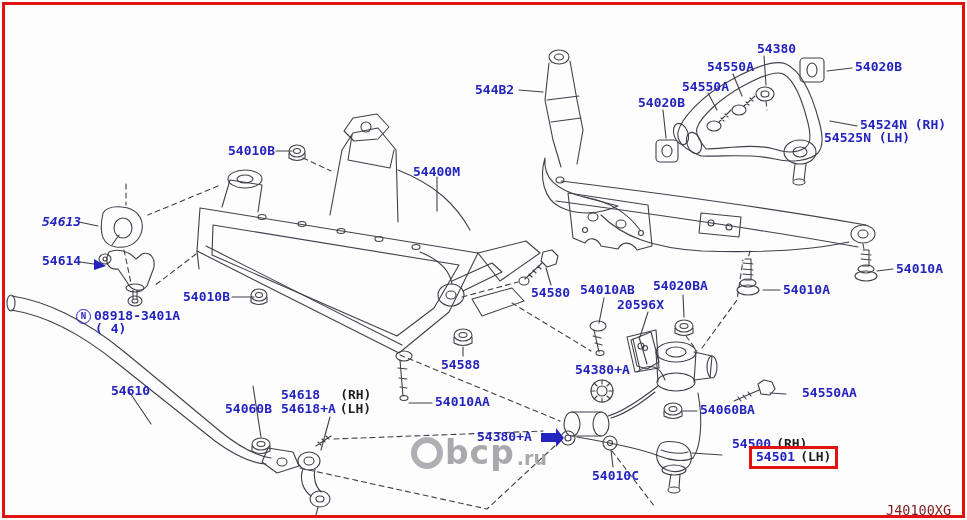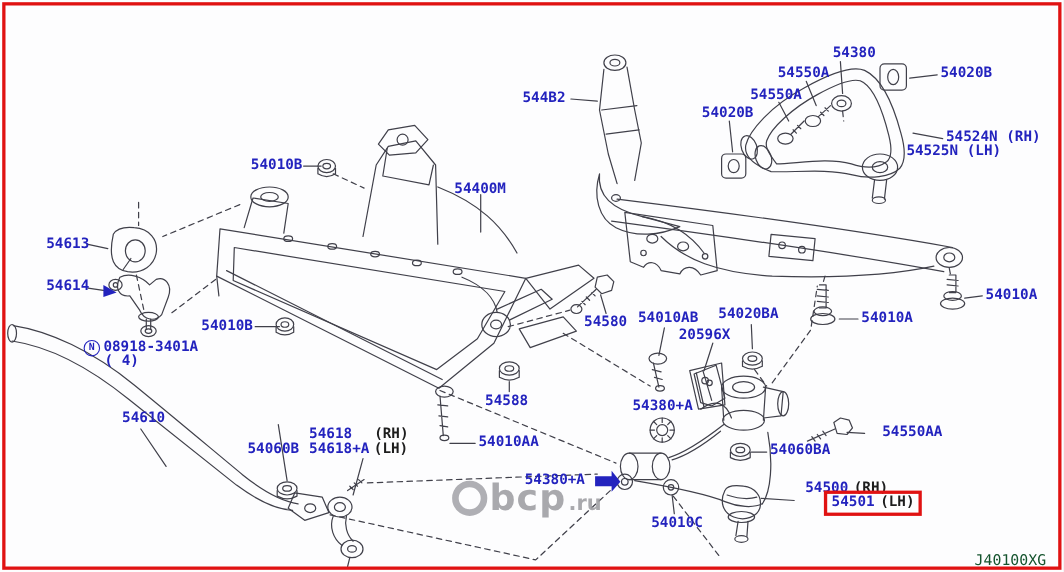--- a/index.html
+++ b/index.html
@@ -22,21 +22,21 @@
   .ncircle{width:13px;height:13px;border:1.5px solid var(--blue);border-radius:50%;
            font-size:9px;line-height:12px;text-align:center;margin-right:3px;
            color:var(--blue);font-weight:700;align-self:center;flex:0 0 auto;}
   .boxed{border:3px solid var(--red);padding:1px 4px 2px;transform:translate(-8px,-5px);}
   .wm{position:absolute;left:411px;top:437px;display:flex;align-items:center;
       color:#9b9ba0;opacity:.85;z-index:20;font-family:"DejaVu Sans","Liberation Sans",sans-serif;}
   .wm-ring{width:20px;height:20px;border:6px solid #a2a2a8;border-radius:50%;margin-right:2px;flex:0 0 auto;}
   .wm-main{font-size:33px;font-weight:700;letter-spacing:1px;line-height:30px;}
   .wm-suf{font-size:19px;font-weight:700;margin-left:2px;align-self:flex-end;line-height:22px;}
   .dcode{position:absolute;left:886px;top:502px;font:400 13.5px "DejaVu Sans Mono",monospace;
-         color:#14532d;z-index:40;}
+         color:#7f1d1d;z-index:40;text-decoration:underline;}
 </style>
 </head>
 <body>
 
 <div class="stage">
 
   <svg class="draw" width="967" height="520" viewBox="0 0 967 520">
 
     <g>
       <path d="M200,208 L478,253 L449,312 L399,353 L197,251 Z"></path>
@@ -301,31 +301,31 @@
       <div class="plabel" style="left: 228px; top: 144px;"><span class="pnum">54010B</span></div>
       <div class="plabel" style="left: 413px; top: 165px;"><span class="pnum">54400M</span></div>
       <div class="plabel" style="left: 475px; top: 83px; align-items: flex-end;"><span class="pnum">544B2</span></div>
       <div class="plabel" style="left: 638px; top: 96px;"><span class="pnum">54020B</span></div>
       <div class="plabel" style="left: 707px; top: 60px;"><span class="pnum">54550A</span></div>
       <div class="plabel" style="left: 682px; top: 80px;"><span class="pnum">54550A</span></div>
       <div class="plabel" style="left: 740px; top: 42px; margin-left: 17px;"><span class="pnum">54380</span></div>
       <div class="plabel" style="left: 855px; top: 60px;"><span class="pnum">54020B</span></div>
       <div class="plabel" style="left: 860px; top: 118px;"><span class="pnum">54524N (RH)</span></div>
       <div class="plabel" style="left: 824px; top: 131px;"><span class="pnum">54525N (LH)</span></div>
-      <div class="plabel" style="left: 42px; top: 215px;"><span class="pnum">54613</span></div>
+      <div class="plabel" style="left: 42px; top: 215px; font-style: italic;"><span class="pnum">54613</span></div>
       <div class="plabel" style="left: 42px; top: 254px;"><span class="pnum">54614</span></div>
       <div class="plabel" style="left: 183px; top: 290px;"><span class="pnum">54010B</span></div>
       <div class="plabel" style="left: 76px; top: 309px;"><span class="ncircle">N</span><span class="pnum">08918-3401A</span><div class="psub">( 4)</div></div>
       <div class="plabel" style="left: 531px; top: 286px;"><span class="pnum">54580</span></div>
       <div class="plabel" style="left: 580px; top: 283px;"><span class="pnum">54010AB</span></div>
       <div class="plabel" style="left: 617px; top: 298px;"><span class="pnum">20596X</span></div>
       <div class="plabel" style="left: 653px; top: 279px;"><span class="pnum">54020BA</span></div>
       <div class="plabel" style="left: 896px; top: 262px;"><span class="pnum">54010A</span></div>
       <div class="plabel" style="left: 783px; top: 283px;"><span class="pnum">54010A</span></div>
-      <div class="plabel" style="left: 111px; top: 374px;"><span class="pnum">54610</span></div>
+      <div class="plabel" style="left: 111px; top: 384px;"><span class="pnum">54610</span></div>
       <div class="plabel" style="left: 225px; top: 370px; margin-top: 32px;"><span class="pnum">54060B</span></div>
       <div class="plabel" style="left: 281px; top: 388px;"><span class="pnum">54618</span><span class="psuf" style="margin-left: 20px;">(RH)</span></div>
       <div class="plabel" style="left: 281px; top: 402px;"><span class="pnum">54618+A</span><span class="psuf" style="margin-left: 4px;">(LH)</span></div>
       <div class="plabel" style="left: 441px; top: 358px;"><span class="pnum">54588</span></div>
       <div class="plabel" style="left: 435px; top: 395px;"><span class="pnum">54010AA</span></div>
       <div class="plabel" style="left: 575px; top: 363px;"><span class="pnum">54380+A</span></div>
       <div class="plabel" style="left: 477px; top: 430px;"><span class="pnum">54380+A</span></div>
       <div class="plabel" style="left: 788px; top: 386px; margin-left: 14px;"><span class="pnum">54550AA</span></div>
       <div class="plabel" style="left: 700px; top: 403px;"><span class="pnum">54060BA</span></div>
       <div class="plabel" style="left: 732px; top: 437px;"><span class="pnum">54500</span><span class="psuf" style="margin-left: 5px;">(RH)</span></div>

